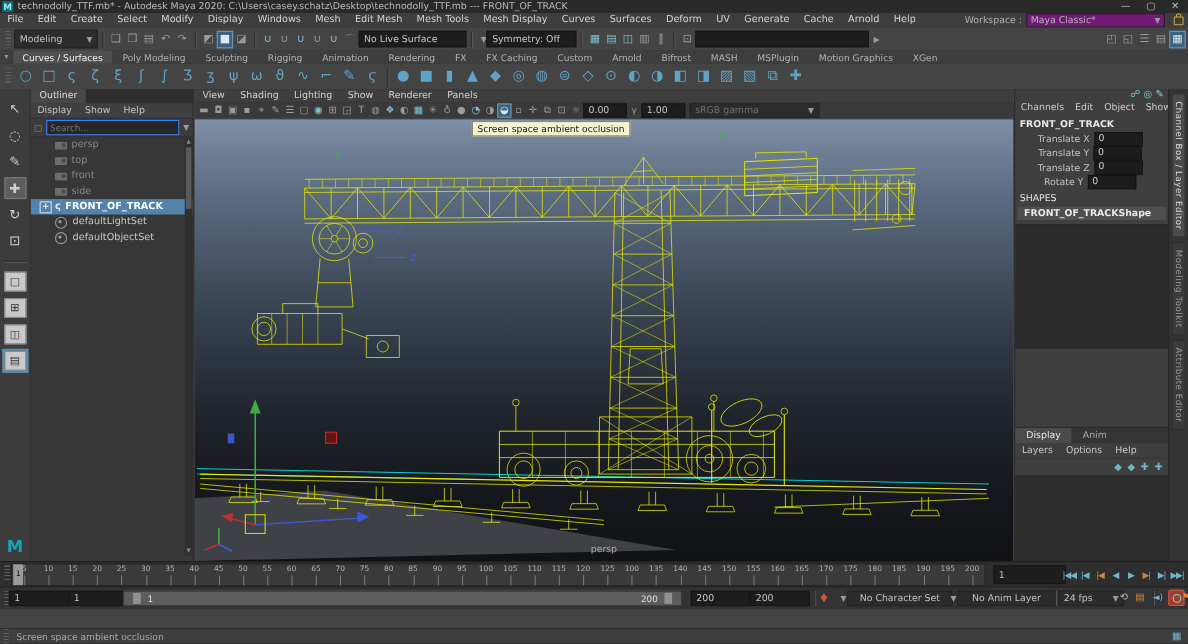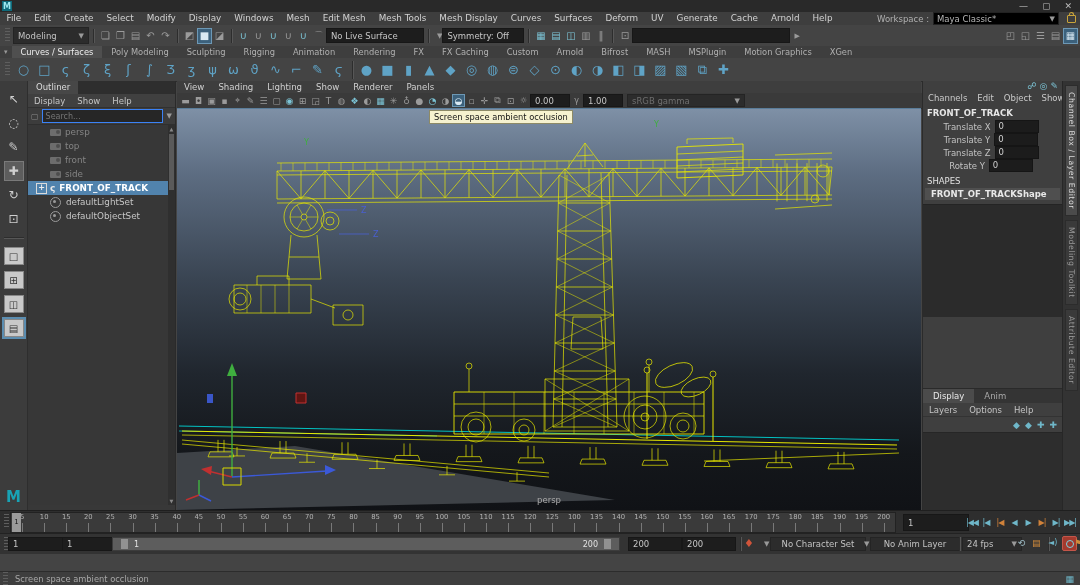--- a/index.html
+++ b/index.html
@@ -7,21 +7,21 @@
        font-family:"DejaVu Sans",sans-serif;color:#c9c9c9;font-size:9px}
   .abs{position:absolute}
   .flex{display:flex;align-items:center}
   
   .titlebar{left:0;top:0;width:1080px;height:12px;background:#292929;color:#b9b9b9;font-size:8.5px}
   .mlogo{width:10px;height:10px;background:#0e6a7a;color:#9fe8ef;font-size:8px;font-weight:bold;
          display:flex;align-items:center;justify-content:center;margin:0 4px 0 2px}
   .winbtns{margin-left:auto;display:flex;gap:14px;padding-right:8px;color:#bbb;font-size:9px}
   .menubar{left:0;top:12px;width:1080px;height:13px;background:#3e3e3e;border-bottom:1px solid #333}
   .menubar .mi{padding:0 6.5px;color:#d2d2d2;font-size:8.8px;line-height:13px;cursor:default}
-  .ws-combo{background:#000000;border:1px solid #222;height:11px;width:118px;color:#b5b5b5;
+  .ws-combo{background:#701a75;border:1px solid #222;height:11px;width:118px;color:#b5b5b5;
             display:flex;align-items:center;padding:0 3px;font-size:8.5px;justify-content:space-between}
   .lock{width:7px;height:6px;border:1px solid #c9a43a;border-radius:1px;position:relative;margin:0 4px}
   .lock:before{content:"";position:absolute;left:1px;top:-4px;width:3px;height:3px;border:1px solid #c9a43a;border-bottom:none;border-radius:3px 3px 0 0}
   .statusline{left:0;top:25px;width:1080px;height:21px;background:#444;border-bottom:1px solid #373737;padding-left:2px}
   .grip{width:5px;height:15px;background:repeating-linear-gradient(180deg,#5e5e5e 0 1px,transparent 1px 3px);margin:0 3px}
   .sep{width:1px;height:14px;background:#2d2d2d;box-shadow:1px 0 0 #575757;margin:0 4px}
   .combo{background:#2c2c2c;border:1px solid #242424;height:15px;display:flex;align-items:center;
          padding:0 4px;color:#c2c2c2;font-size:8.5px}
   .caret{color:#9a9a9a;font-size:7px;margin-left:4px}
   .ic{width:15px;height:16px;display:flex;align-items:center;justify-content:center;color:#9b9b9b;font-size:10px;flex:none}
@@ -127,20 +127,21 @@
            display:flex;align-items:center;justify-content:center;margin:0 2px}
   .autokey i{width:6px;height:6px;border:1.5px solid #7ed0e0;border-radius:50%}
 </style>
 </head>
 <body>
 
 <div id="app">
 
   <div class="abs titlebar flex">
     <span class="mlogo">M</span>
+    <span>technodolly_TTF.mb* - Autodesk Maya 2020: C:\Users\casey.schatz\Desktop\technodolly_TTF.mb  ---  FRONT_OF_TRACK</span>
     <span class="winbtns">
       <span>—</span>
       <span>▢</span>
       <span>✕</span>
     </span>
   </div>
 
   <div class="abs menubar flex">
     <div class="flex">
       <span class="mi">File</span>

